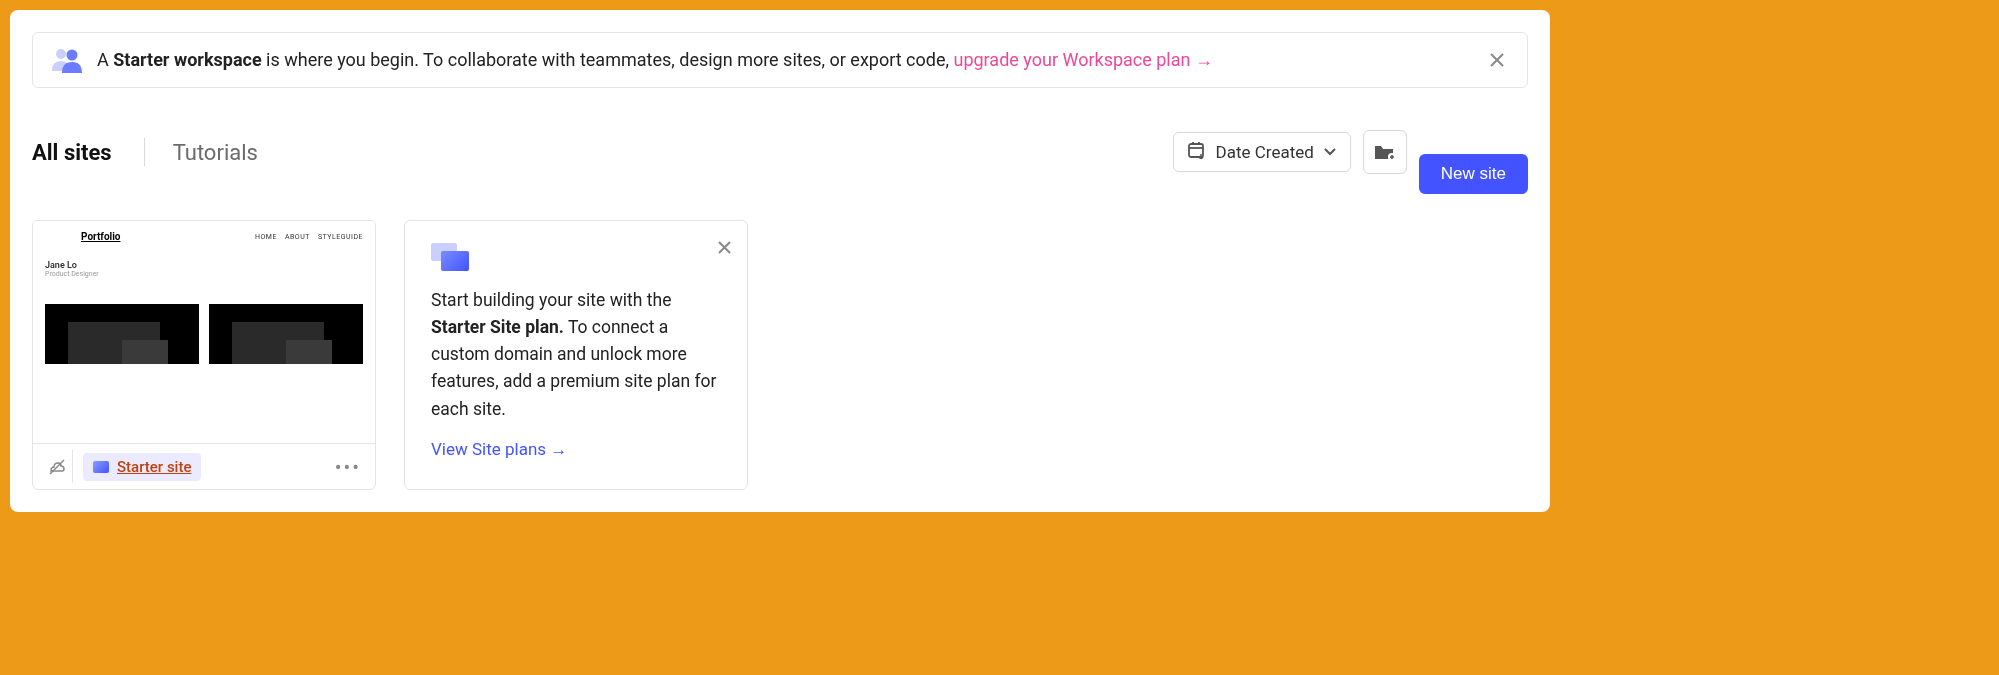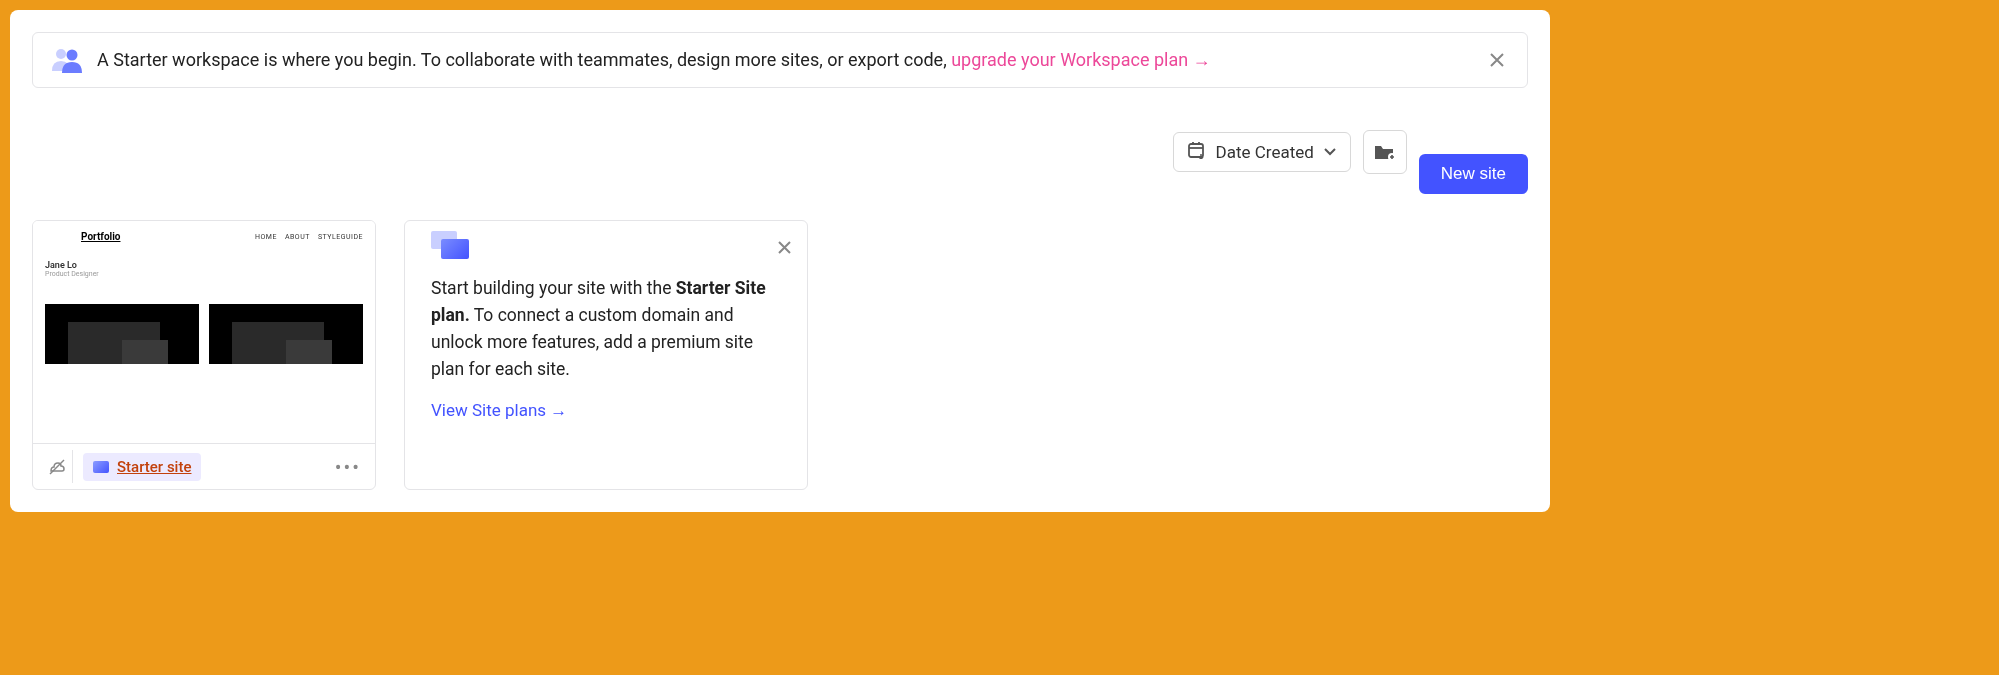--- a/index.html
+++ b/index.html
@@ -22,21 +22,21 @@
       align-items: center;
       gap: 14px;
       position: relative;
       margin-bottom: 22px;
     }
     .banner-text {
       font-size: 18px;
       color: #222;
       flex: 1;
     }
-    .banner-text strong { font-weight: 400; }
+    .banner-text strong { font-weight: 700; }
     .banner-link {
       color: #ec4899;
       text-decoration: none;
       cursor: pointer;
       text-align: center;
     }
     .banner-close {
       color: #888;
       font-size: 20px;
       cursor: pointer;
@@ -177,24 +177,24 @@
       align-items: center;
       gap: 8px;
       color: #c2410c;
       font-size: 15px;
       font-weight: 500;
       text-decoration: underline;
     }
     .badge-dot { width: 16px; height: 12px; background: linear-gradient(135deg,#8b9cff,#4353ff); border-radius: 2px; }
     .more-dots { margin-left: auto; color: #888; font-size: 20px; cursor: pointer; letter-spacing: 2px; padding: 0 6px;}
     .promo-card {
-      width: 404px;
+      width: 344px;
       border: 1px solid #e4e4e7;
       border-radius: 6px;
-      padding: 10px 26px;
+      padding: 22px 26px;
       display: flex;
       flex-direction: column;
       position: relative;
     }
     .promo-close {
       position: absolute;
       top: 16px;
       right: 16px;
       color: #888;
       font-size: 18px;
@@ -228,20 +228,25 @@
       <span>A </span><strong>Starter workspace</strong><span> is where you begin. To collaborate with teammates, design more sites, or export code, </span><a class="banner-link">upgrade your Workspace plan →</a>
     </div>
     <div class="banner-close">
       <svg width="14" height="14" viewBox="0 0 14 14">
           <path d="M1 1 L13 13 M13 1 L1 13" stroke="#888" stroke-width="2"></path>
         </svg>
     </div>
   </div>
 
   <div class="toolbar">
+    <div class="tabs">
+      <div class="tab active">All sites</div>
+      <div class="tab-divider"></div>
+      <div class="tab">Tutorials</div>
+    </div>
     <div class="spacer"></div>
     <div class="sort-btn">
       <span>
         <svg width="18" height="18" viewBox="0 0 18 18">
             <rect x="1" y="3" width="14" height="13" rx="2" fill="none" stroke="#555" stroke-width="1.8"></rect>
             <line x1="1" y1="7" x2="15" y2="7" stroke="#555" stroke-width="1.8"></line>
             <line x1="5" y1="1" x2="5" y2="4" stroke="#555" stroke-width="1.8"></line>
             <line x1="11" y1="1" x2="11" y2="4" stroke="#555" stroke-width="1.8"></line>
             <path d="M13 13 L13 18 M11 16 L13 18 L15 16" stroke="#555" stroke-width="1.5" fill="none"></path>
           </svg>

